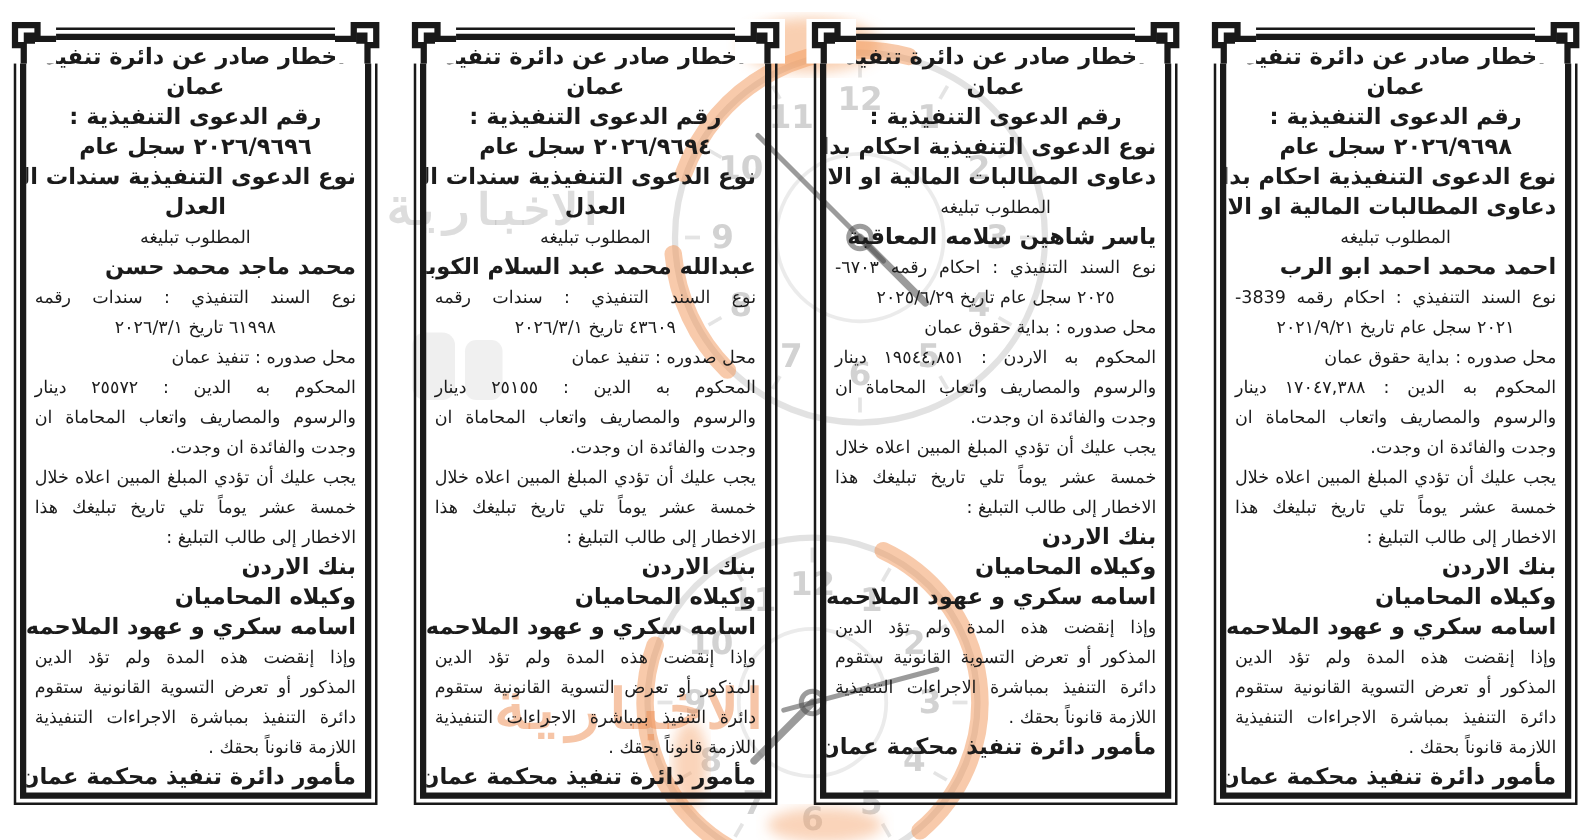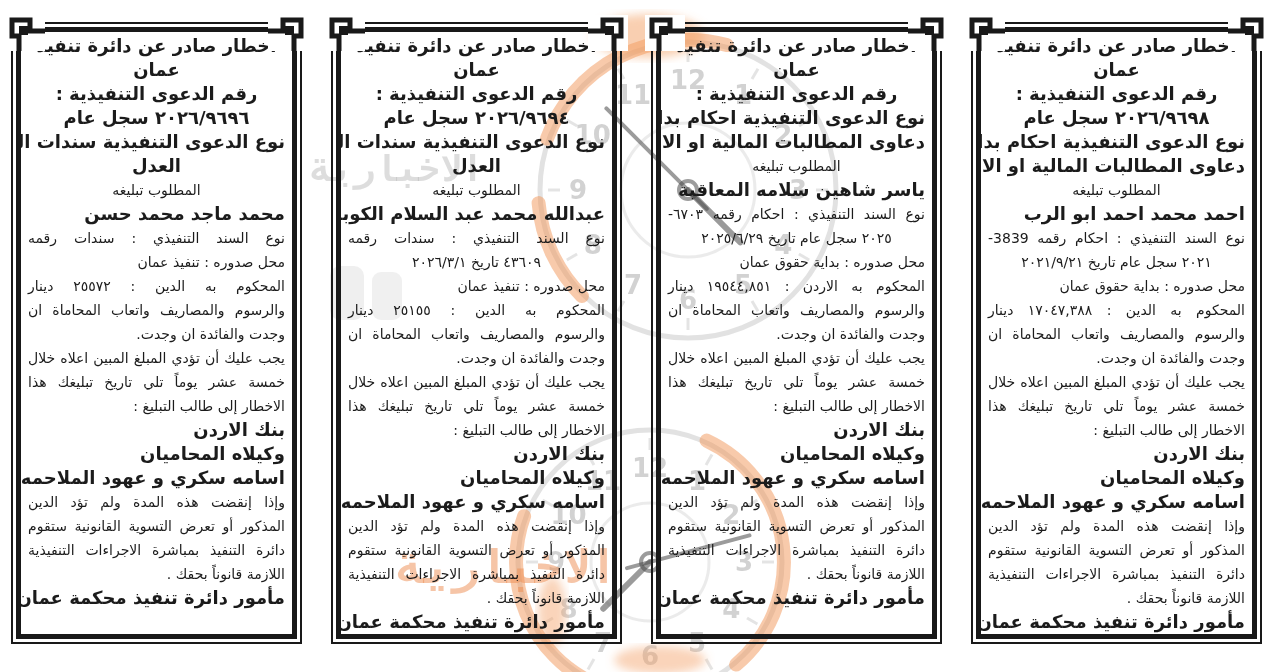--- a/index.html
+++ b/index.html
@@ -277,20 +277,21 @@
       <div class="lines">
           <div class="ln b c">اخطار صادر عن دائرة تنفيذ</div>
           <div class="ln b c">عمان</div>
           <div class="ln b c">رقم الدعوى التنفيذية :</div>
           <div class="ln b c">٢٠٢٦/٩٦٩٦ سجل عام</div>
           <div class="ln b c">نوع الدعوى التنفيذية سندات الرهن</div>
           <div class="ln b c">العدل</div>
           <div class="ln c">المطلوب تبليغه</div>
           <div class="ln b r">محمد ماجد محمد حسن</div>
           <div class="ln j">نوع السند التنفيذي : سندات رقمه</div>
+          <div class="ln c">٦١٩٩٨ تاريخ ٢٠٢٦/٣/١</div>
           <div class="ln r">محل صدوره : تنفيذ عمان</div>
           <div class="ln j">المحكوم به الدين : ٢٥٥٧٢ دينار</div>
           <div class="ln j">والرسوم والمصاريف واتعاب المحاماة ان</div>
           <div class="ln r">وجدت والفائدة ان وجدت.</div>
           <div class="ln j">يجب عليك أن تؤدي المبلغ المبين اعلاه خلال</div>
           <div class="ln j">خمسة عشر يوماً تلي تاريخ تبليغك هذا</div>
           <div class="ln r">الاخطار إلى طالب التبليغ :</div>
           <div class="ln b r">بنك الاردن</div>
           <div class="ln b r">وكيلاه المحاميان</div>
           <div class="ln b r">اسامه سكري و عهود الملاحمه</div>

